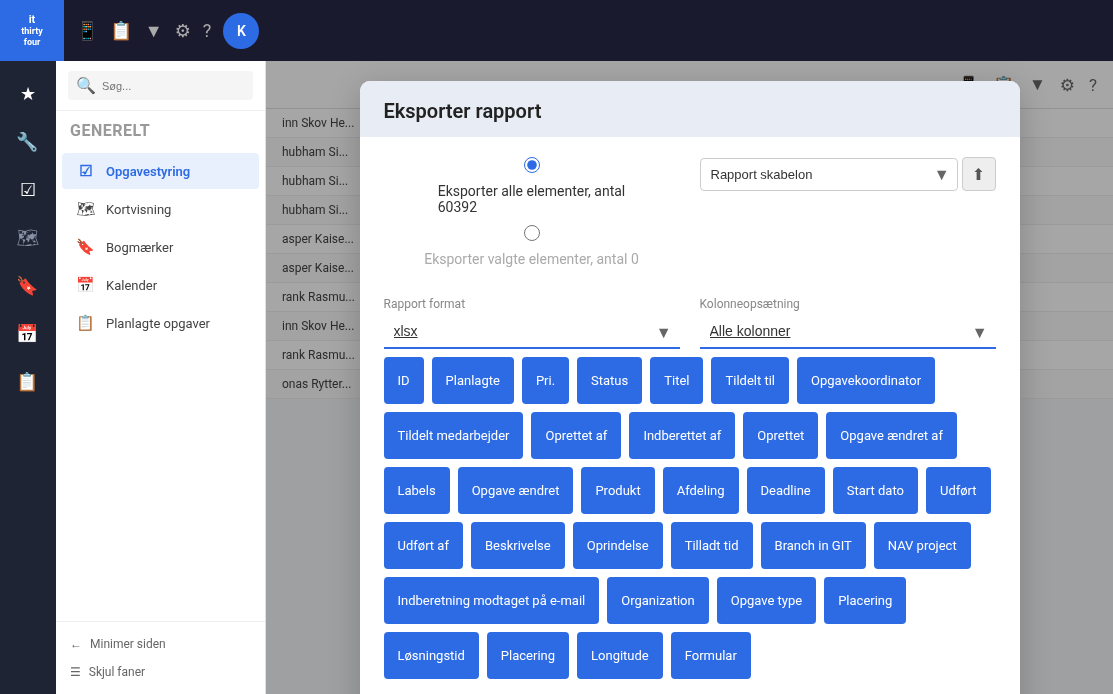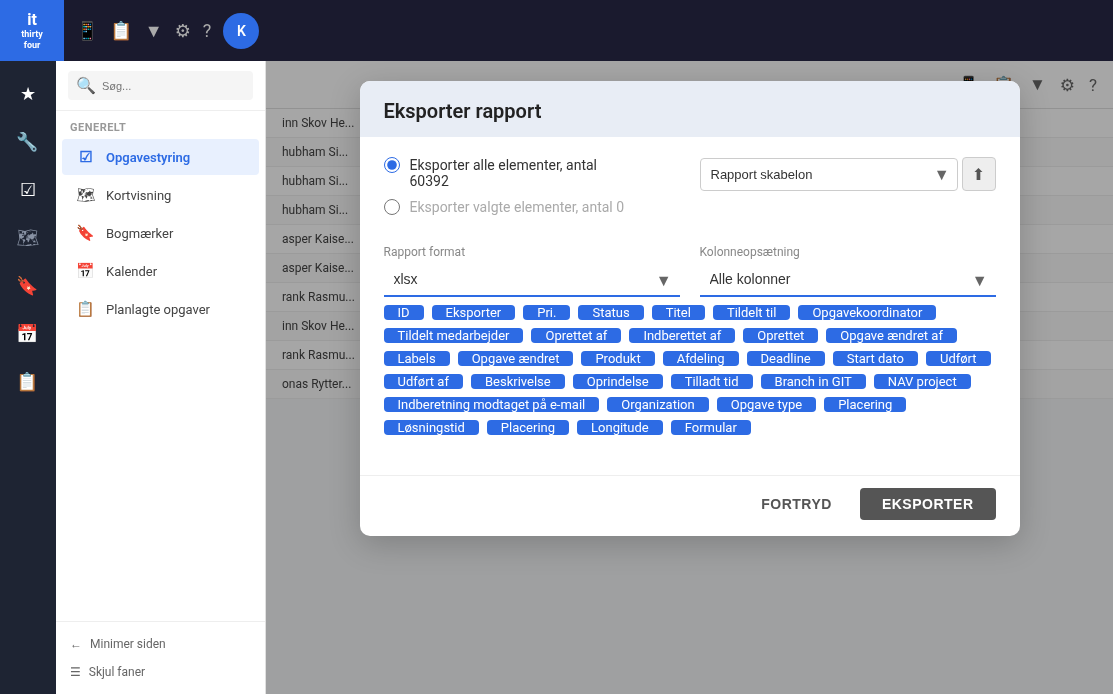--- a/index.html
+++ b/index.html
@@ -31,21 +31,21 @@
       align-items: center;
       justify-content: center;
       color: white;
       font-size: 10px;
       font-weight: 700;
       line-height: 1.2;
       margin-left: -16px;
       margin-right: 12px;
       text-align: center;
     }
-    .logo-it { font-size: 16px; }
+    .logo-it { font-size: 11px; }
     .logo-thirty { font-size: 9px; }
     .logo-four { font-size: 9px; }
     .app-name {
       color: white;
       font-size: 18px;
       font-weight: 400;
       flex: 1;
     }
     .header-actions {
       display: flex;
@@ -126,24 +126,24 @@
     }
     .search-input-wrap input {
       border: none;
       background: transparent;
       outline: none;
       font-size: 11px;
       color: #aaa;
       width: 100%;
     }
     .section-label {
-      font-size: 11px;
+      font-size: 16px;
       font-weight: 700;
       color: #999;
-      padding: 10px 14px 4px;
+      padding: 10px 14px 12px;
       letter-spacing: 0.5px;
     }
     .nav-item {
       display: flex;
       align-items: center;
       gap: 10px;
       padding: 9px 14px;
       cursor: pointer;
       font-size: 13px;
       color: #444;
@@ -254,24 +254,26 @@
       display: flex;
       align-items: flex-start;
       gap: 20px;
       margin-bottom: 20px;
     }
     .radio-group {
       flex: 1;
     }
     .radio-item {
       display: flex;
+      align-items: center;
       gap: 10px;
       margin-bottom: 10px;
       font-size: 14px;
       color: #333;
+      flex-direction: column;
     }
     .radio-item input[type="radio"] {
       accent-color: #2d6be4;
       width: 16px;
       height: 16px;
     }
     .radio-item.disabled {
       color: #aaa;
     }
 
@@ -340,33 +342,34 @@
       width: 100%;
       padding: 8px 30px 8px 10px;
       border: none;
       border-bottom: 2px solid #2d6be4;
       font-size: 14px;
       color: #333;
       appearance: none;
       background: white;
       cursor: pointer;
       outline: none;
+      text-decoration: underline;
     }
 
     
     .tags-area {
       display: flex;
       flex-wrap: wrap;
       gap: 8px;
       margin-bottom: 20px;
     }
     .tag {
       background: #2d6be4;
       color: white;
-      padding: 0 14px;
+      padding: 16px 14px;
       border-radius: 4px;
       font-size: 13px;
       cursor: pointer;
     }
 
     
     .modal-footer {
       display: flex;
       justify-content: flex-end;
       gap: 12px;
@@ -586,21 +589,21 @@
                 <select class="format-select">
                   <option>Alle kolonner</option>
                 </select>
                 <span class="select-arrow">▼</span>
               </div>
             </div>
           </div>
 
           <div class="tags-area" id="tags-container">
           <span class="tag">ID</span>
-              <span class="tag">Eksporter</span>
+              <span class="tag">Planlagte</span>
               <span class="tag">Pri.</span>
               <span class="tag">Status</span>
               <span class="tag">Titel</span>
               <span class="tag">Tildelt til</span>
               <span class="tag">Opgavekoordinator</span>
               <span class="tag">Tildelt medarbejder</span>
               <span class="tag">Oprettet af</span>
               <span class="tag">Indberettet af</span>
               <span class="tag">Oprettet</span>
               <span class="tag">Opgave ændret af</span>

